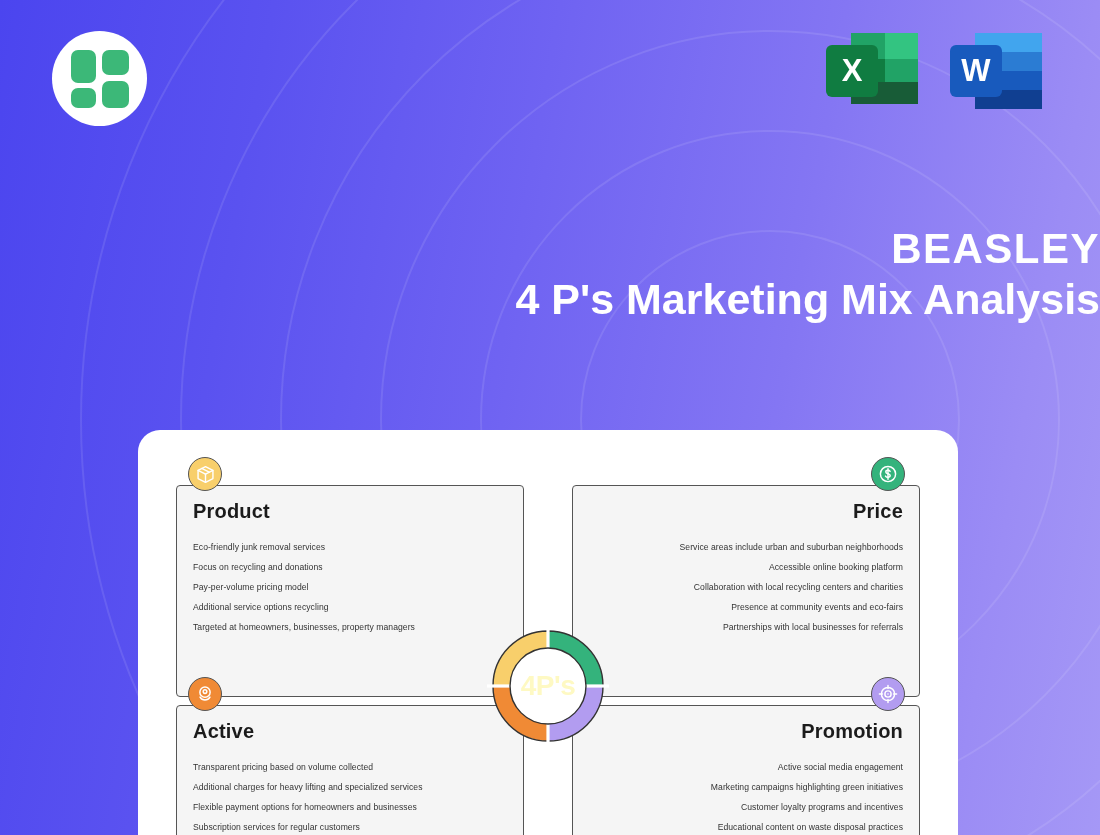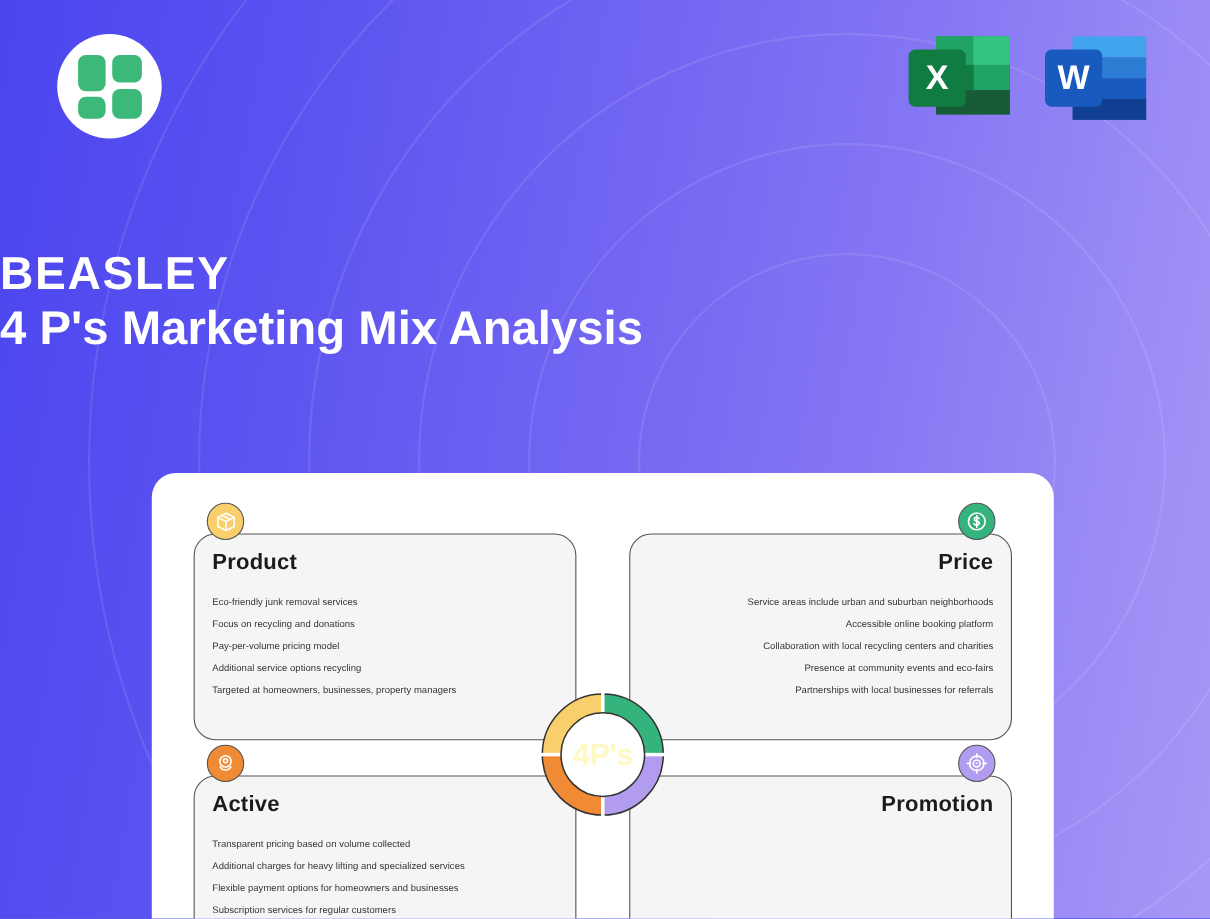--- a/index.html
+++ b/index.html
@@ -42,39 +42,39 @@
   #logo .s2 { left:31px; top:0;    width:27px; height:25px; }
   #logo .s3 { left:0;    top:38px; width:25px; height:20px; }
   #logo .s4 { left:31px; top:31px; width:27px; height:27px; }
 
   .office-icons { position:absolute; right:50px; top:29px; display:flex; gap:20px; }
   .oi { position:relative; width:104px; height:92px; }
 
   
   #titleblock {
     position:absolute; left:0; right:0; top:228px;
-    text-align:left; color:#ffffff;
+    text-align:right; color:#ffffff;
   }
   #brand { font-size:42px; font-weight:bold; letter-spacing:1.5px; line-height:1.0; }
   #subtitle { font-size:43px; font-weight:bold; margin-top:7px; line-height:1.05; }
 
   
   #card {
     position:absolute;
     left:138px; top:430px; width:820px; height:460px;
     background:#ffffff;
     border-radius:22px;
   }
   #quadwrap { position:absolute; left:38px; top:55px; right:38px; bottom:0; }
   .panel {
     position:absolute;
-    width:348px; height:188px;
+    width:348px; height:212px;
     background:#f5f5f5;
     border:1.4px solid #555;
-    border-radius:20px;
+    border-radius:4px;
     padding:14px 16px 10px 16px;
     overflow:hidden;
   }
   .p-product   { left:0px;   top:0px;   }
   .p-price     { left:396px; top:0px;padding-left:26px;   }
   .p-place     { left:0px;   top:220px; }
   .p-promotion { left:396px; top:220px; }
   .panel.right { text-align:right; }
   .p-title { font-size:20px; font-weight:bold; color:#1b1b1b; letter-spacing:0.2px; }
   .p-list { margin-top:20px; }
@@ -191,20 +191,27 @@
         <li>Transparent pricing based on volume collected</li>
         <li>Additional charges for heavy lifting and specialized services</li>
         <li>Flexible payment options for homeowners and businesses</li>
         <li>Subscription services for regular customers</li>
 
       </ul>
     </div>
 
     <div class="panel p-promotion right">
       <div class="p-title">Promotion</div>
+      <ul class="p-list">
+        <li>Active social media engagement</li>
+        <li>Marketing campaigns highlighting green initiatives</li>
+        <li>Customer loyalty programs and incentives</li>
+        <li>Educational content on waste disposal practices</li>
+
+      </ul>
     </div>
 
   </div>
 </div>
 
 <div class="badge b-product">
   <svg width="21" height="21" viewBox="0 0 24 24" fill="none" stroke="#ffffff" stroke-width="1.6" stroke-linecap="round" stroke-linejoin="round">
     <path d="M12 3 3.5 7.3v9.4L12 21l8.5-4.3V7.3z"></path>
     <path d="M3.5 7.3 12 11.6l8.5-4.3"></path>
     <path d="M12 11.6V21"></path>

